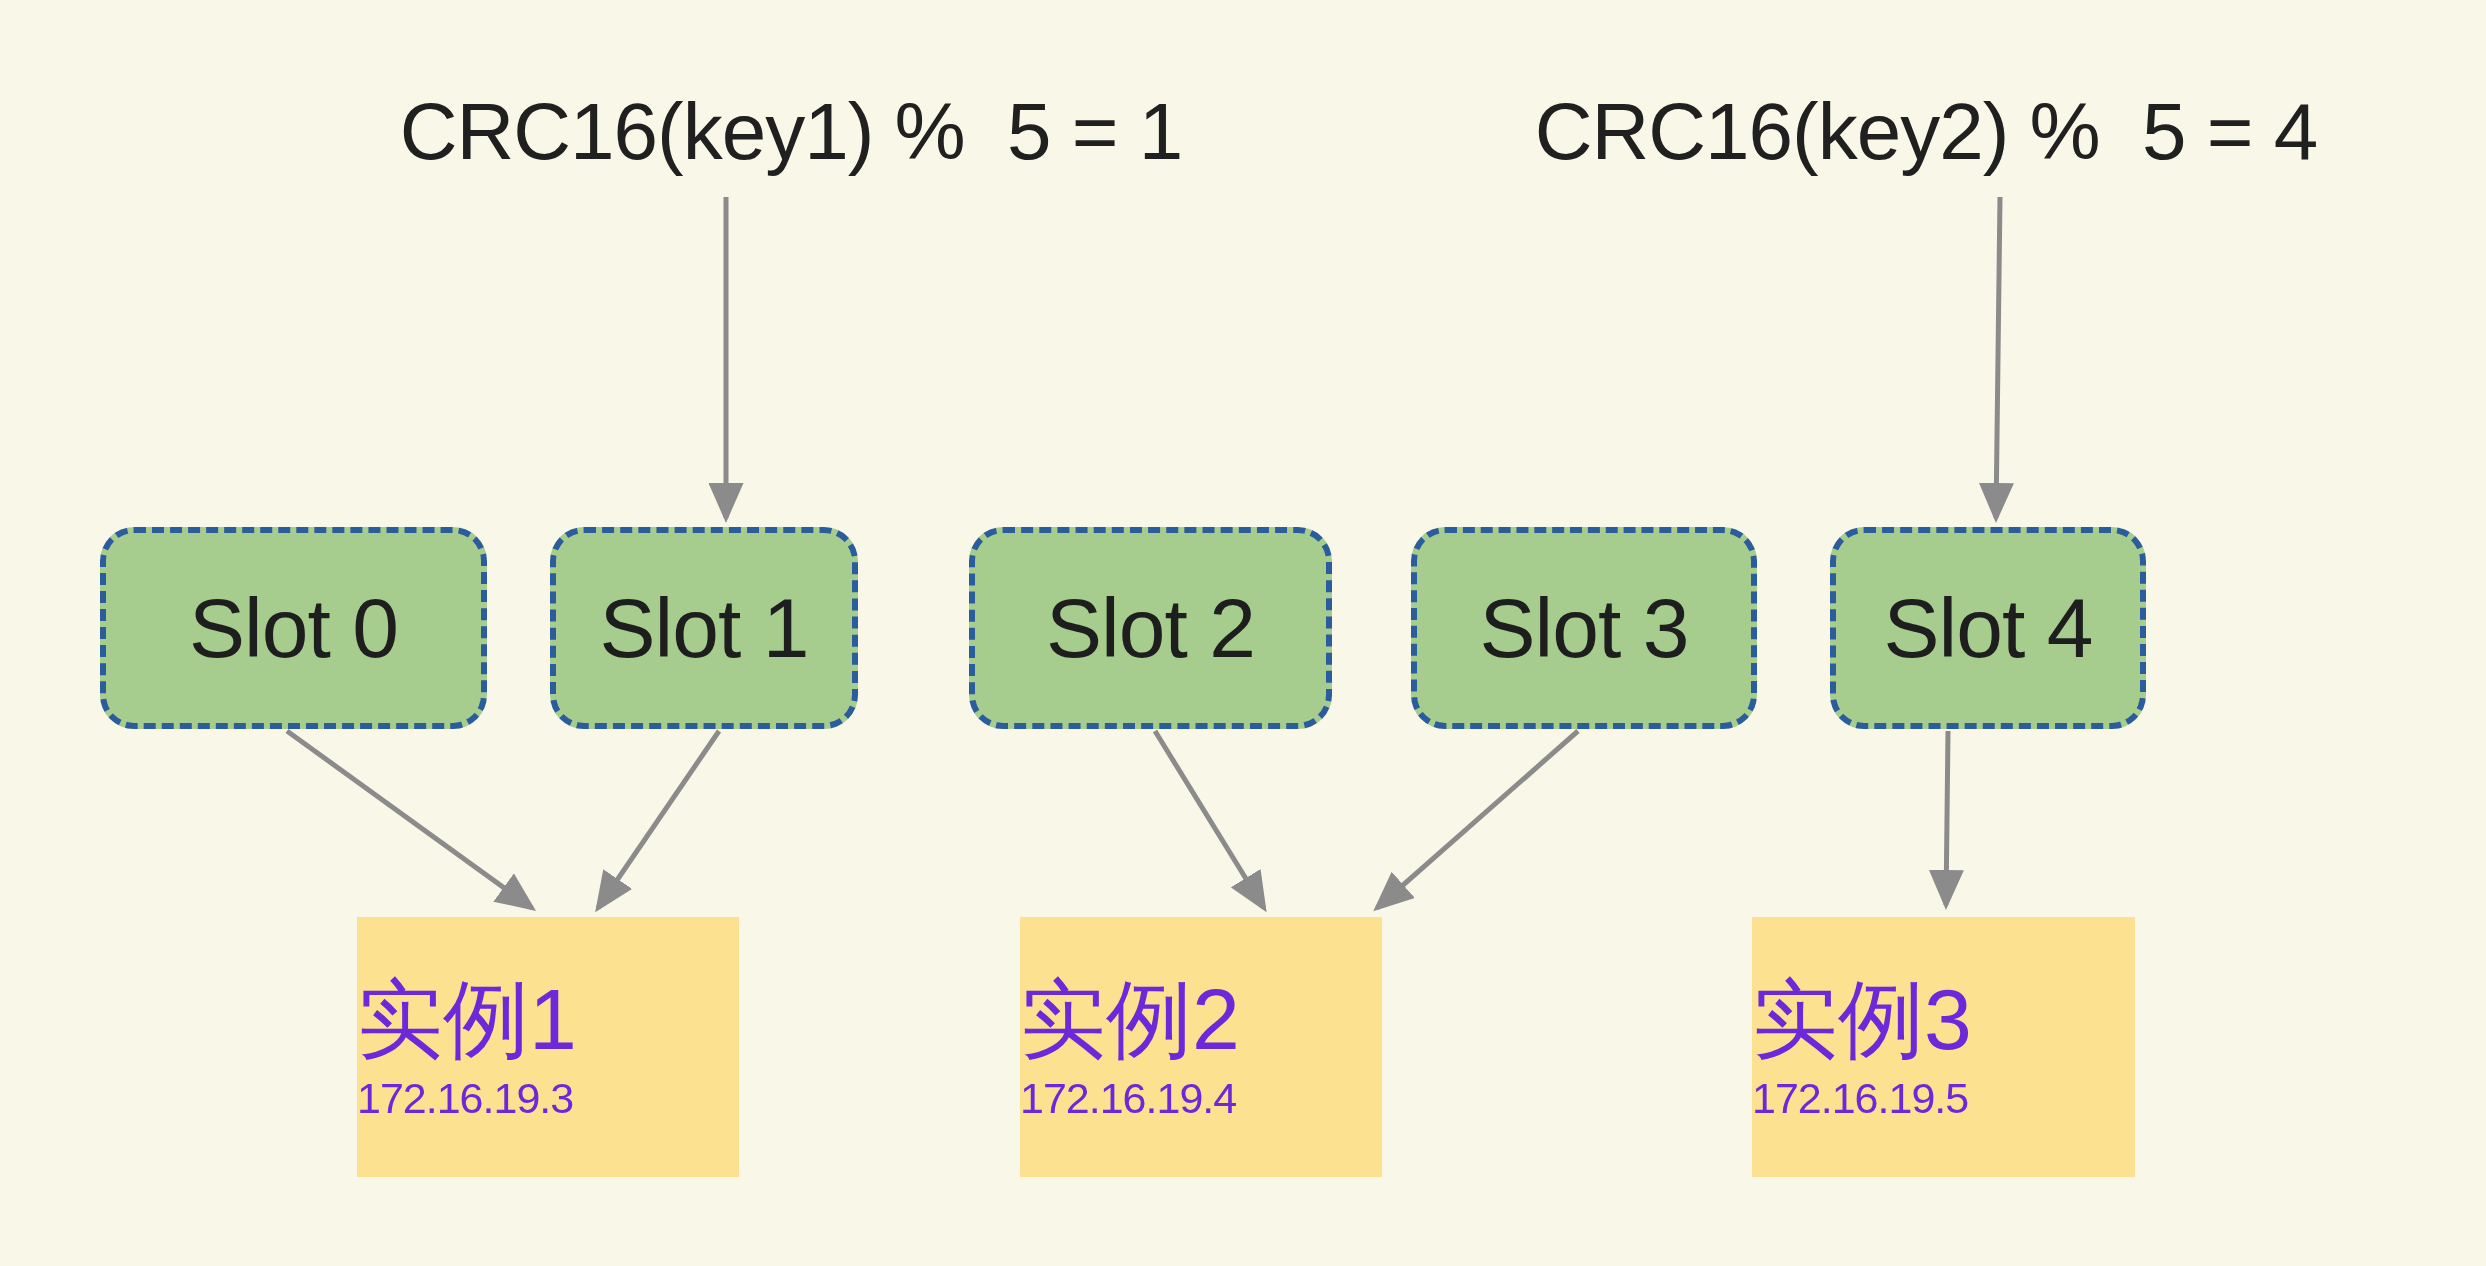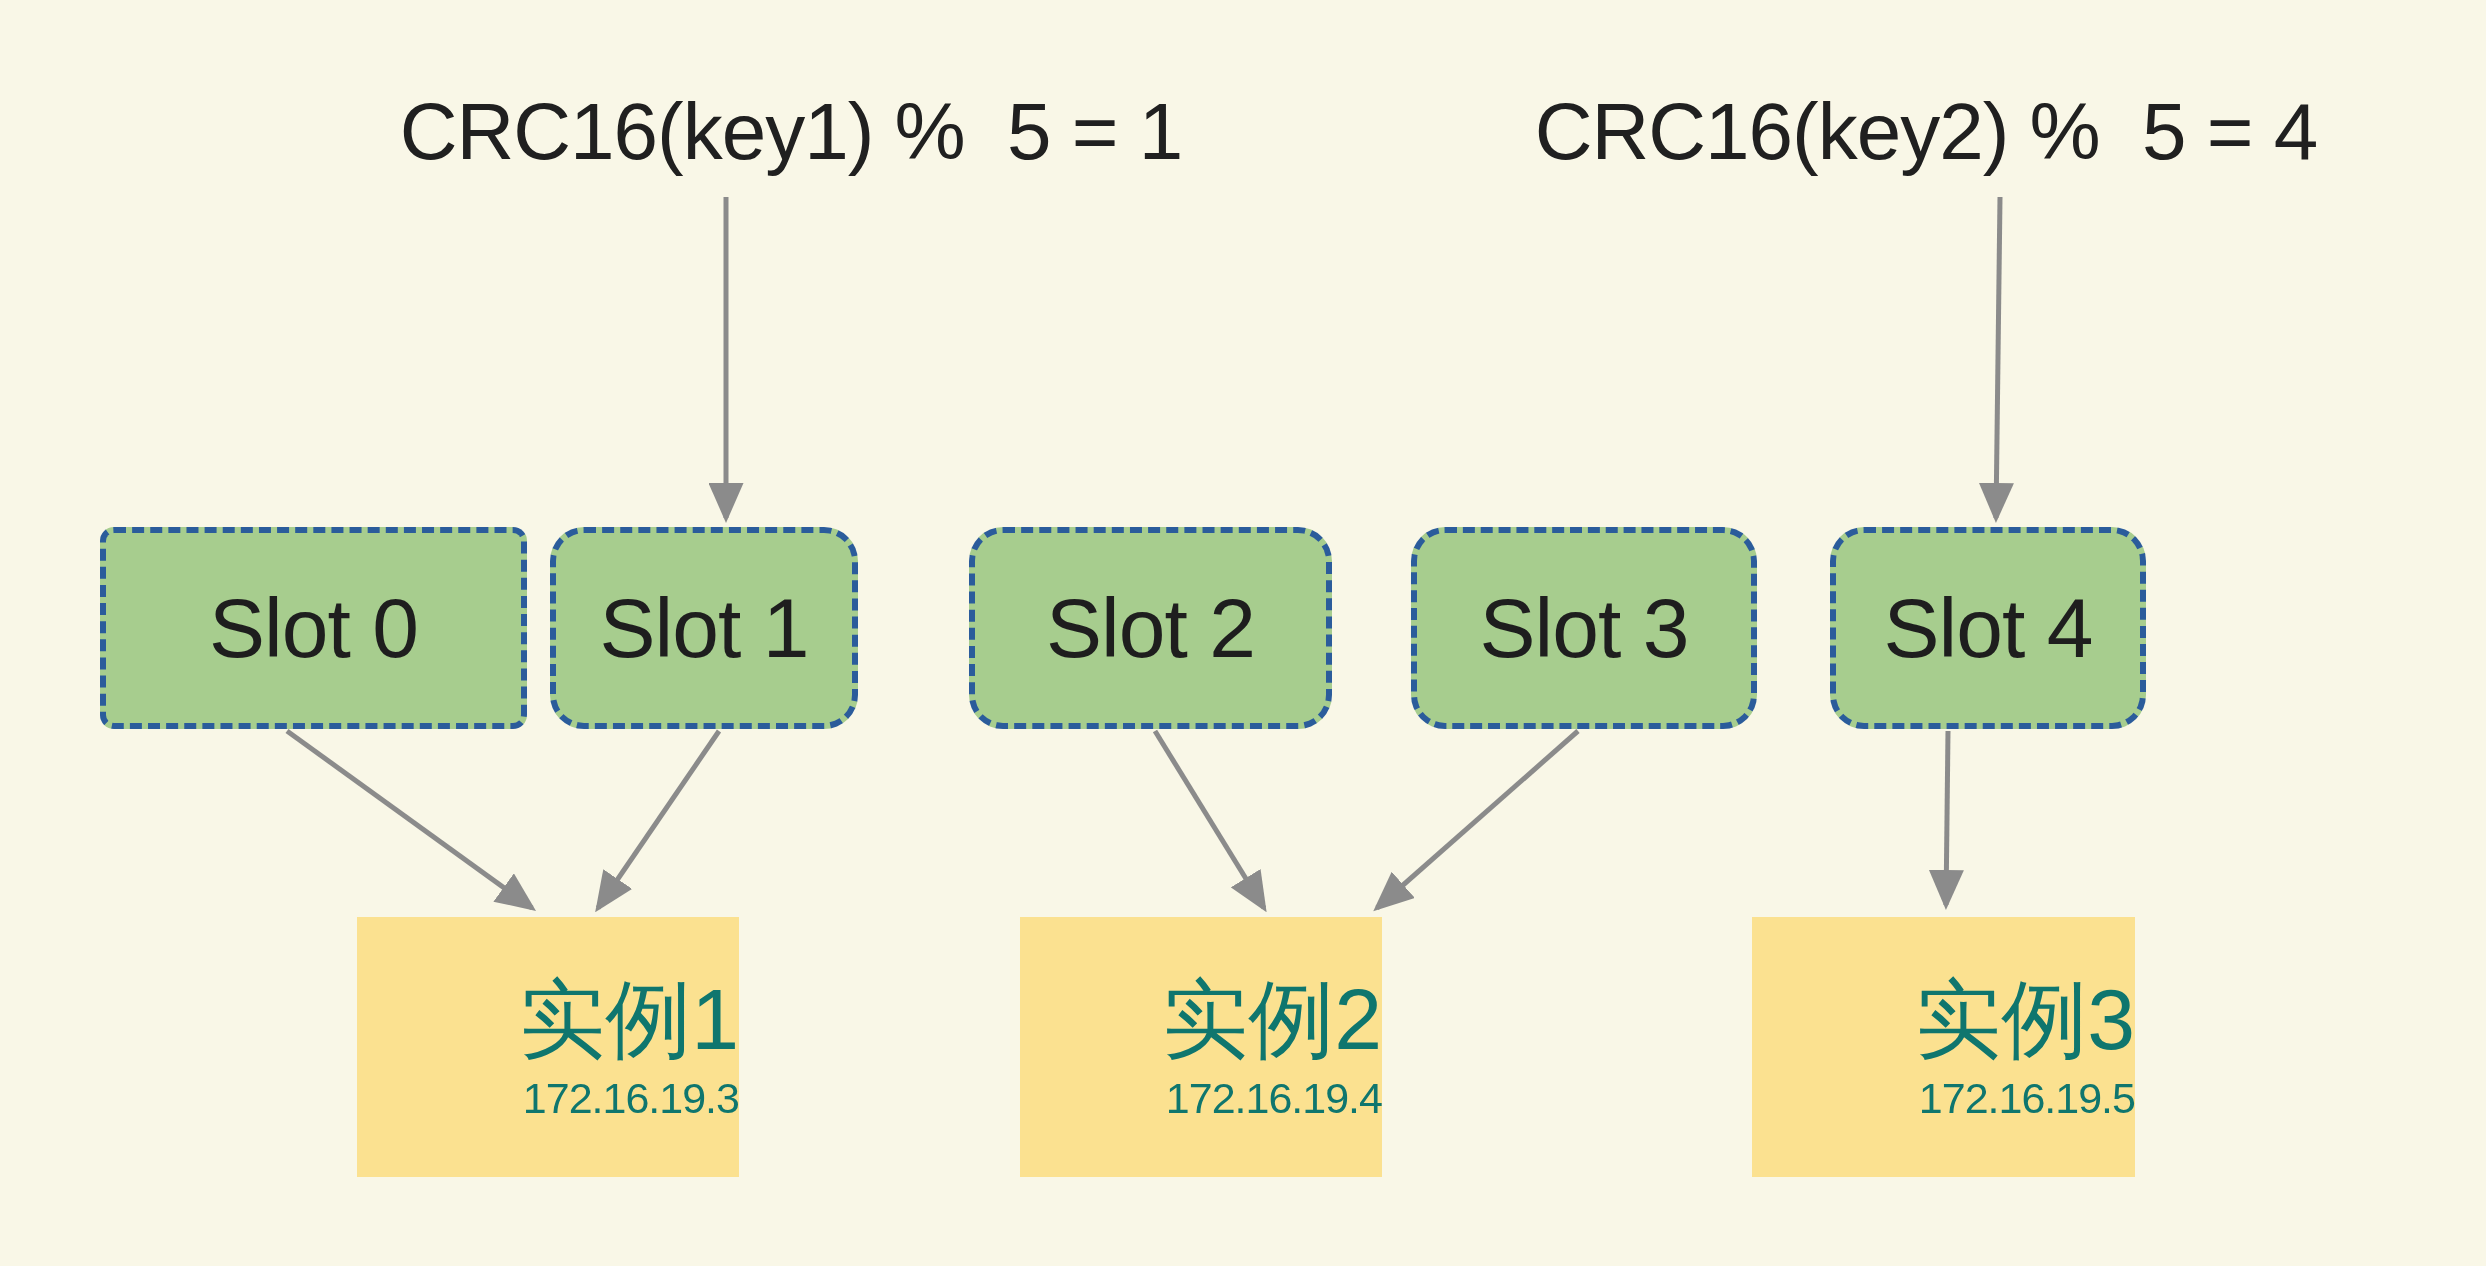--- a/index.html
+++ b/index.html
@@ -46,36 +46,36 @@
     background: #A7CD8E;
     border: 6px dashed #2B5C9B;
     border-radius: 34px;
     display: flex;
     align-items: center;
     justify-content: center;
     font-size: 84px;
     letter-spacing: -1px;
     color: #1E1E1E;
   }
-  .slot.s0 { left: 100px;  width: 427px; border-radius: 14px; }
+  .slot.s0 { left: 100px;  width: 387px; }
   .slot.s1 { left: 550px;  width: 308px; }
   .slot.s2 { left: 969px;  width: 363px; }
   .slot.s3 { left: 1411px; width: 346px; align-items: center; }
   .slot.s4 { left: 1830px; width: 316px; }
 
   .instance {
     position: absolute;
     top: 917px;
     height: 260px;
     background: #FBE190;
     display: flex;
     flex-direction: column;
-    align-items: flex-end;
+    align-items: flex-start;
     justify-content: center;
-    color: #0f766e;
+    color: #6d28d9;
   }
   .instance.i1 { left: 357px;  width: 382px; }
   .instance.i2 { left: 1020px; width: 362px; }
   .instance.i3 { left: 1752px; width: 383px; }
   .instance .name {
     font-size: 86px;
     line-height: 1.1;
   }
   .instance .ip {
     font-size: 43px;

